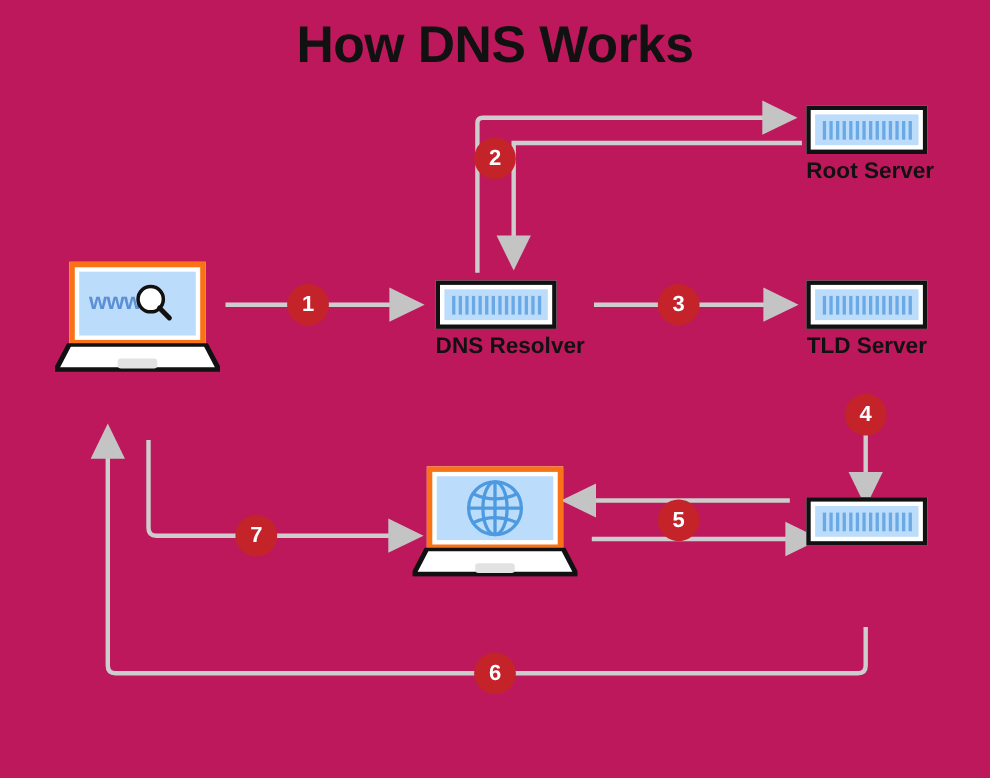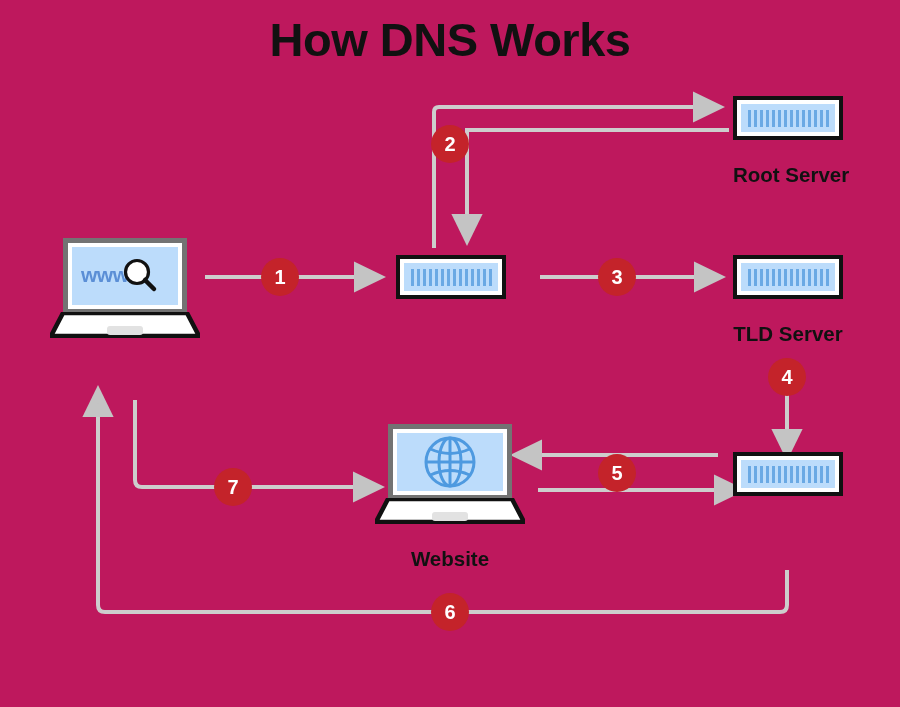--- a/index.html
+++ b/index.html
@@ -47,21 +47,21 @@
   
   .node {
     position: absolute;
   }
   .node-label {
     text-align: center;
     font-size: 20.5px;
     font-weight: bold;
     color: #111111;
     line-height: 1.15;
-    margin-top: 23px;
+    margin-top: 4px;
     white-space: pre-line;
   }
 
   
   .server {
     width: 110px;
     height: 44px;
     box-sizing: border-box;
     border: 4px solid #111111;
     background: #ffffff;
@@ -88,21 +88,21 @@
     width: 150px;
     height: 100px;
   }
   .laptop-lid {
     position: absolute;
     left: 13px;
     top: 0;
     width: 124px;
     height: 76px;
     box-sizing: border-box;
-    border: 5px solid #737373;
+    border: 5px solid #f97316;
     background: #ffffff;
     padding: 4px;
   }
   .laptop-screen {
     width: 100%;
     height: 100%;
     background: #bcdcfb;
     position: relative;
     overflow: hidden;
   }
@@ -254,20 +254,21 @@
           <i class="server-bar"></i>
           <i class="server-bar"></i>
         <i class="server-bar"></i>
           <i class="server-bar"></i>
           <i class="server-bar"></i>
           <i class="server-bar"></i>
         <i class="server-bar"></i>
           <i class="server-bar"></i>
       </div>
     </div>
+    <div class="node-label">DNS Resolver</div>
   </div>
 
   <div class="node" style="left:733px; top:96px;">
     <div class="server">
       <div class="server-screen">
         <i class="server-bar"></i>
           <i class="server-bar"></i>
           <i class="server-bar"></i>
           <i class="server-bar"></i>
         <i class="server-bar"></i>
@@ -340,21 +341,20 @@
             <path d="M9.5,16 Q29,25 48.5,16" fill="none" stroke="#4e9ae0" stroke-width="3"></path>
             <path d="M9.5,42 Q29,33 48.5,42" fill="none" stroke="#4e9ae0" stroke-width="3"></path>
           </svg>
         </div>
       </div>
       <svg class="laptop-base" viewBox="0 0 150 26">
         <path d="M13,1 L137,1 L149,24 L1,24 Z" fill="#ffffff" stroke="#111111" stroke-width="4.5" stroke-linejoin="round"></path>
       </svg>
       <div class="trackpad"></div>
     </div>
-    <div class="node-label">Website</div>
   </div>
 
   <div class="badge" style="left:261px; top:258px;">1</div>
   <div class="badge" style="left:431px; top:125px;">2</div>
   <div class="badge" style="left:598px; top:258px;">3</div>
   <div class="badge" style="left:768px; top:358px;">4</div>
   <div class="badge" style="left:598px; top:454px;">5</div>
   <div class="badge" style="left:431px; top:593px;">6</div>
   <div class="badge" style="left:214px; top:468px;">7</div>
 

